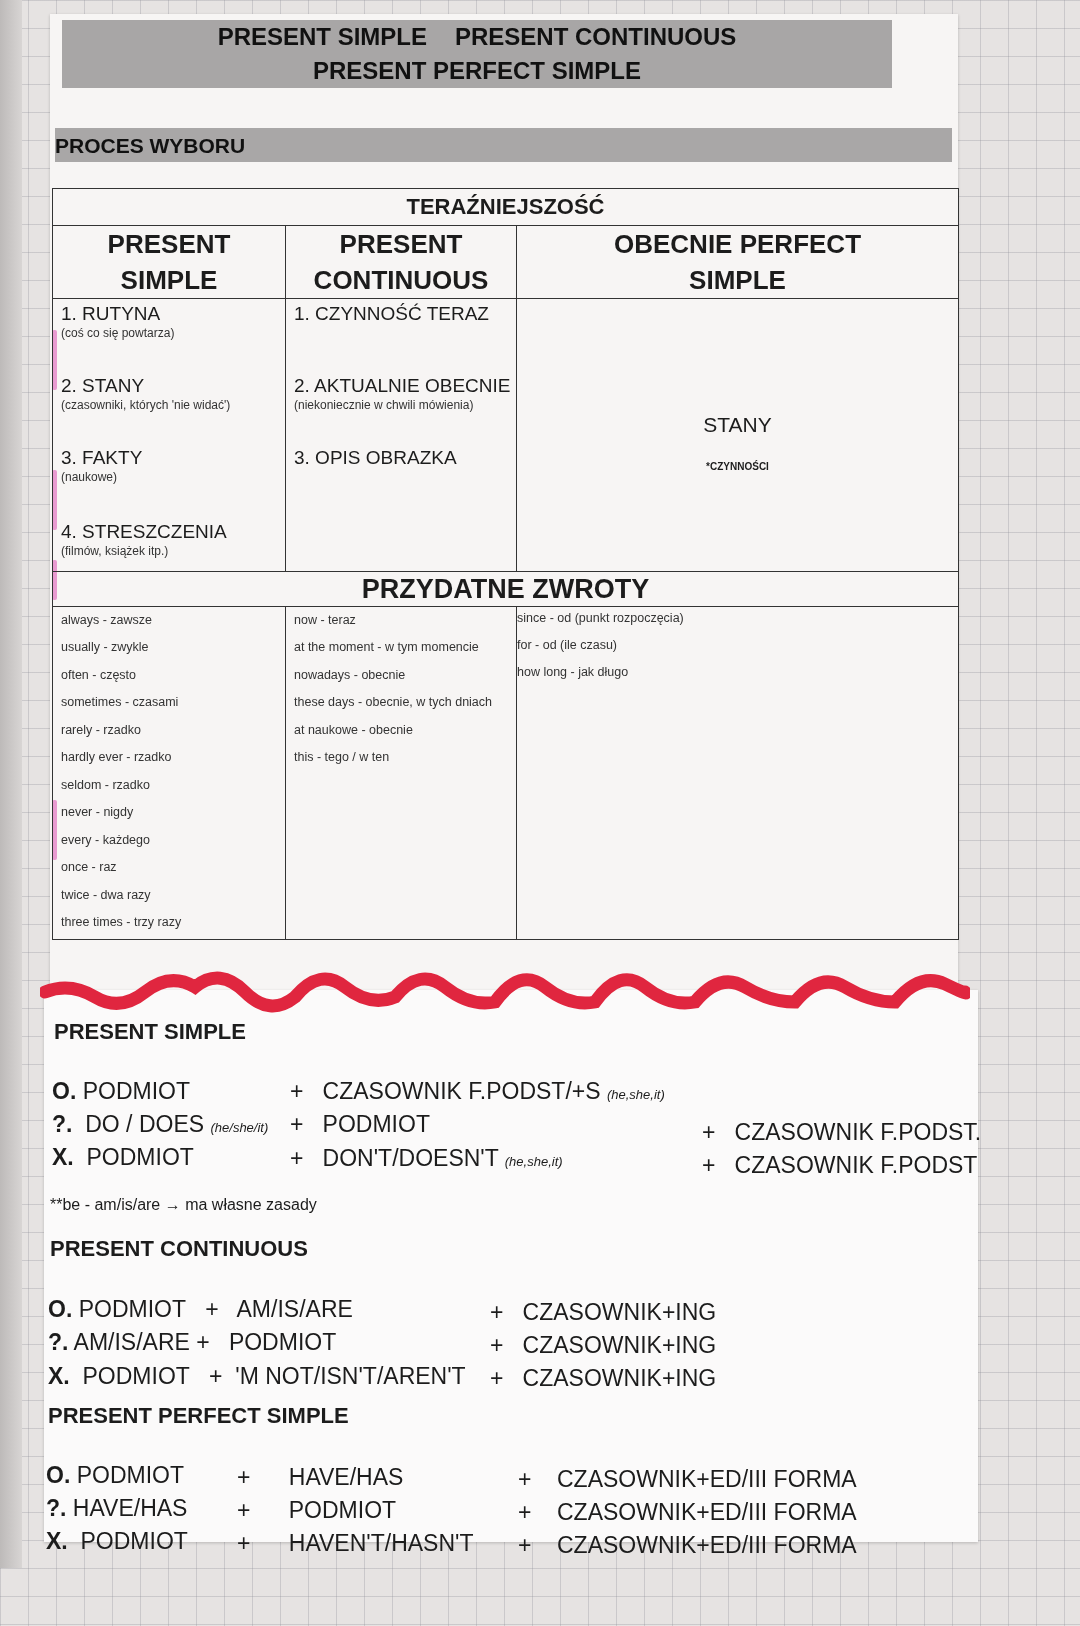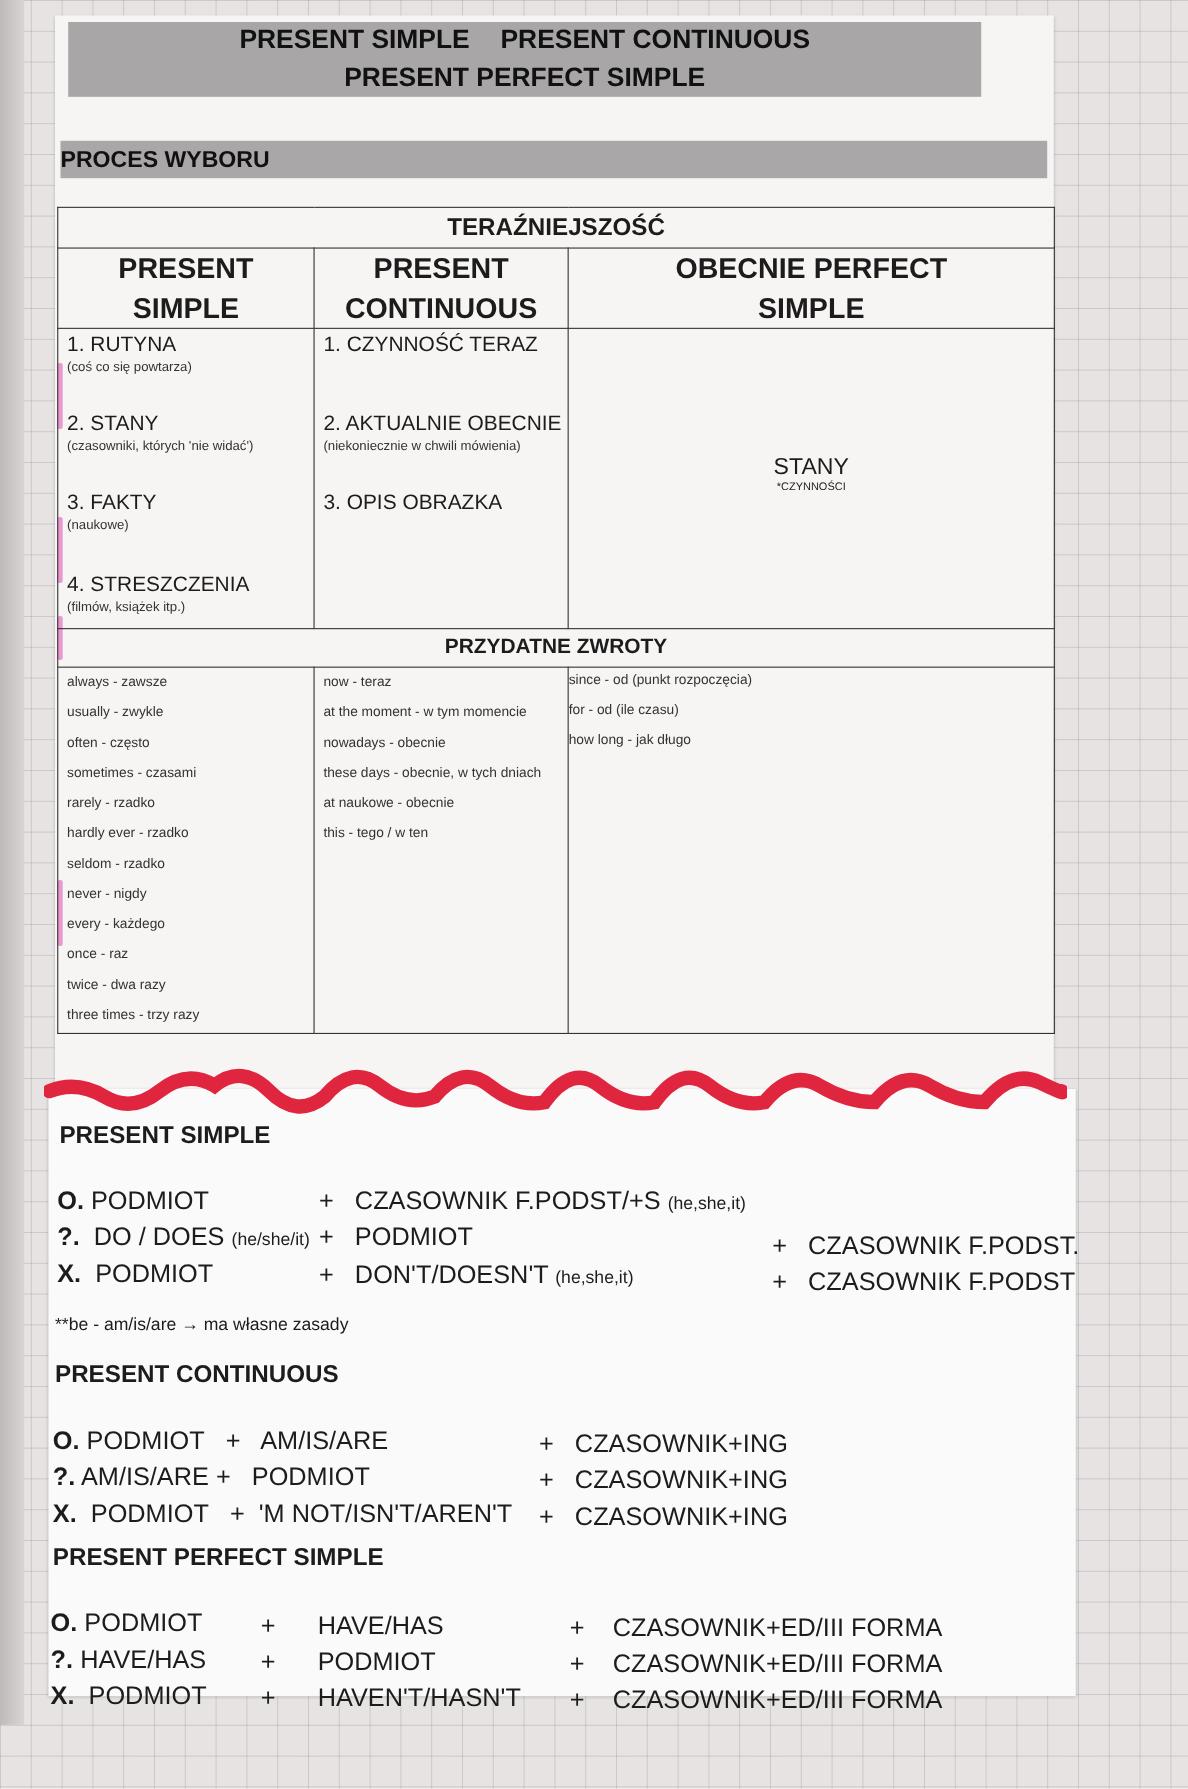--- a/index.html
+++ b/index.html
@@ -24,30 +24,30 @@
   .center{text-align:center;font-weight:bold;}
   .hdr1{font-size:22px;height:36px;line-height:36px;}
   .hdr2{font-size:22px;height:36px;line-height:36px;}
   .hdr3{font-size:26px;line-height:36px;height:72px;}
   .uses{height:272px;position:relative;}
   .use{position:absolute;left:8px;}
   .use .main{font-size:19px;line-height:22px;}
   .use .sub{font-size:12px;line-height:16px;color:#333;}
   .stany{position:absolute;left:0;right:0;top:114px;text-align:center;}
   .stany .main{font-size:21px;}
-  .stany .sub{font-size:10px;margin-top:0;}
-  .phr-head{font-size:19px;height:34px;line-height:34px;margin-left:40px;}
+  .stany .sub{font-size:10px;margin-top:24px;font-weight:bold;}
+  .phr-head{font-size:27px;height:34px;line-height:34px;margin-left:40px;}
   .phrases{height:332px;position:relative;}
   .phr{position:absolute;left:8px;font-size:12.5px;color:#333;white-space:nowrap;}
   .phr.c{left:0;right:0;text-align:left;}
   .wave{position:absolute;left:40px;top:962px;width:930px;height:60px;}
   .fsec{position:absolute;font-size:22px;color:#1c1c1c;}
   .fsec .h{font-weight:bold;font-size:22px;}
   .line{position:absolute;white-space:nowrap;font-size:23px;margin-top:26px;}
-  .small{font-size:16px;}
+  .small{font-size:13px;font-style:italic;}
   .b{font-weight:bold;}
   .pink{position:absolute;width:5px;background:#e89ad0;border-radius:2px;}
 </style>
 </head>
 <body>
 
 <div class="binding"></div>
 <div class="sheet"></div>
 <div class="sheet2"></div>
 

